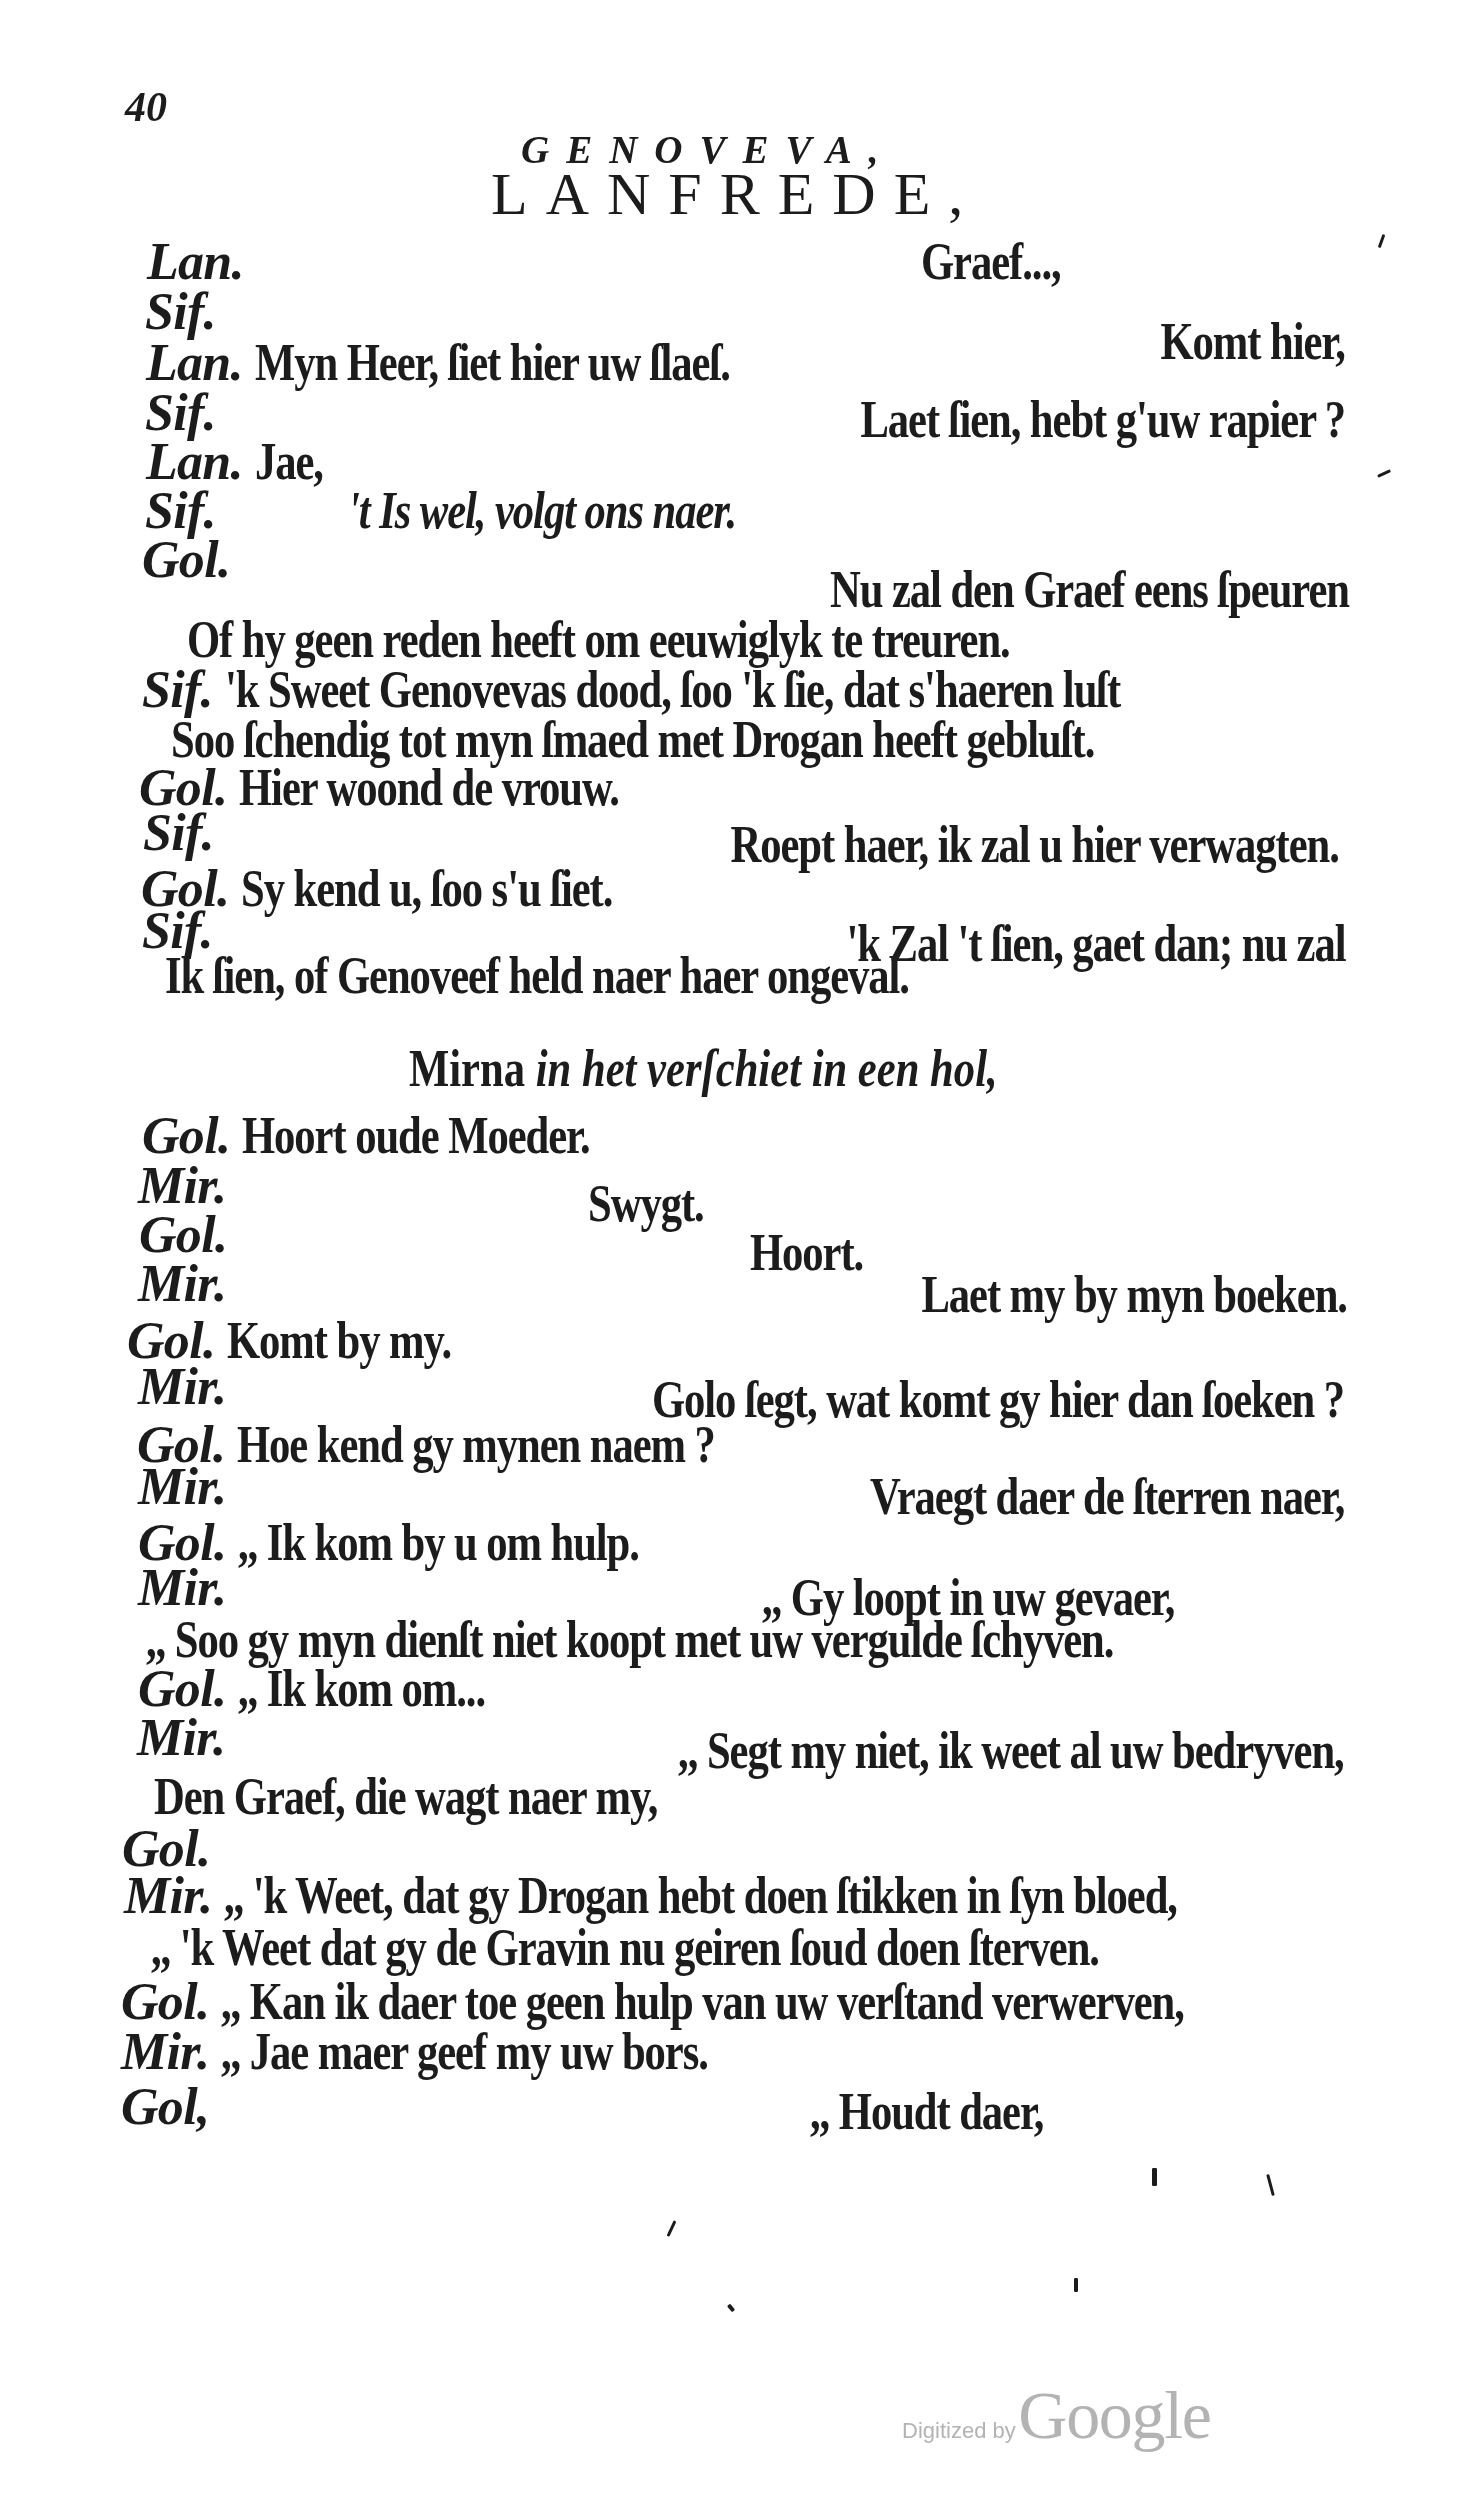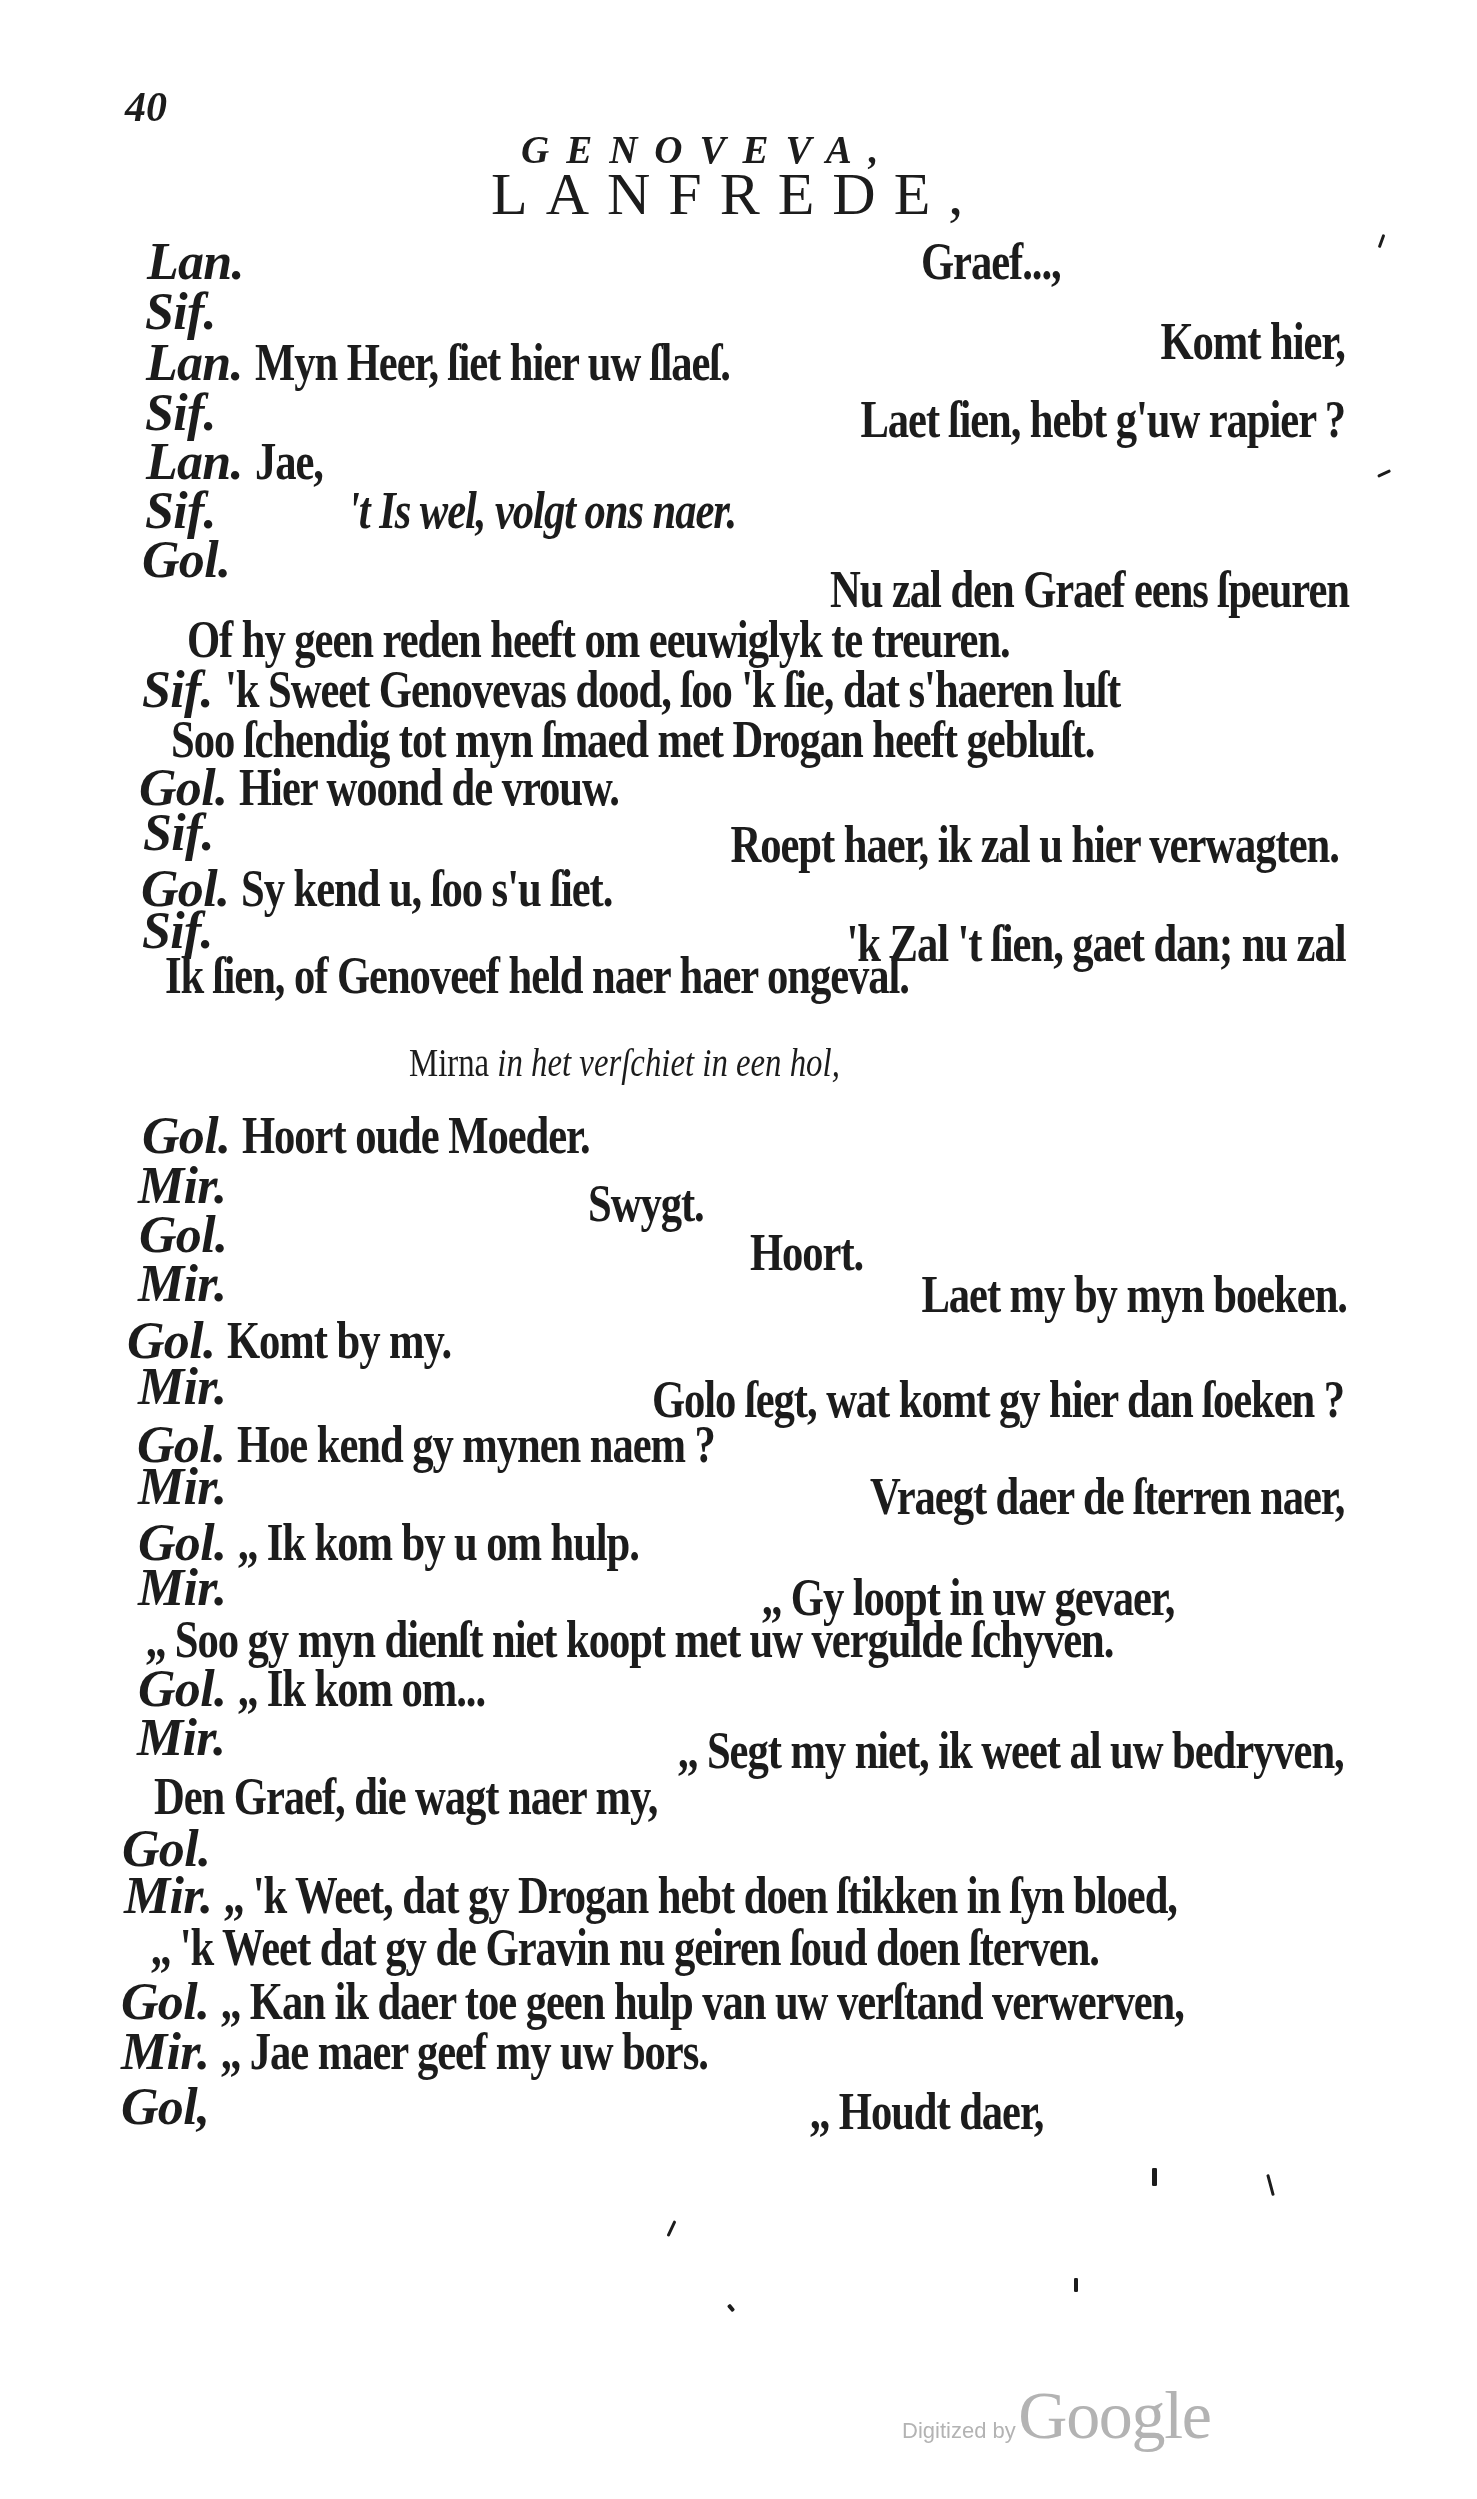--- a/index.html
+++ b/index.html
@@ -11,21 +11,21 @@
   .ln.r { transform-origin: right bottom; }
   .cond { display: inline-block; transform: scaleX(0.82); transform-origin: left bottom; }
   .r .cond { transform-origin: right bottom; }
   .spk { font-style: italic; font-weight: bold; letter-spacing: -0.7px; }
   .pagenum { position: absolute; left: 125px; top: 83px; font-size: 42px; font-weight: bold;
              font-style: italic; }
   .running { position: absolute; left: 521px; top: 90px; font-size: 39px; font-style: italic;
              letter-spacing: 17px; font-weight: bold; margin-top: 37px; }
   .scene { position: absolute; left: 491px; top: 160px; font-size: 60px; letter-spacing: 18px;
            font-weight: normal; }
-  .stage { position: absolute; white-space: nowrap; font-size: 40px; font-weight: normal; line-height: 1; }
+  .stage { position: absolute; white-space: nowrap; font-size: 52px; font-weight: bold; line-height: 1; }
   .stage em { font-style: italic; }
   .wm { position: absolute; left: 902px; top: 2376px; color: #b3b3b3; white-space: nowrap; }
   .wm .by { font-family: "Liberation Sans", "DejaVu Sans", sans-serif; font-size: 22px; vertical-align: baseline; }
   .wm .g { font-family: "Liberation Serif", "DejaVu Serif", serif; font-size: 68px; letter-spacing: -1.3px; }
   .speck { position: absolute; background: #1c1c1c; border-radius: 1.3px; }
 </style>
 </head>
 <body>
 
 <div class="page">

